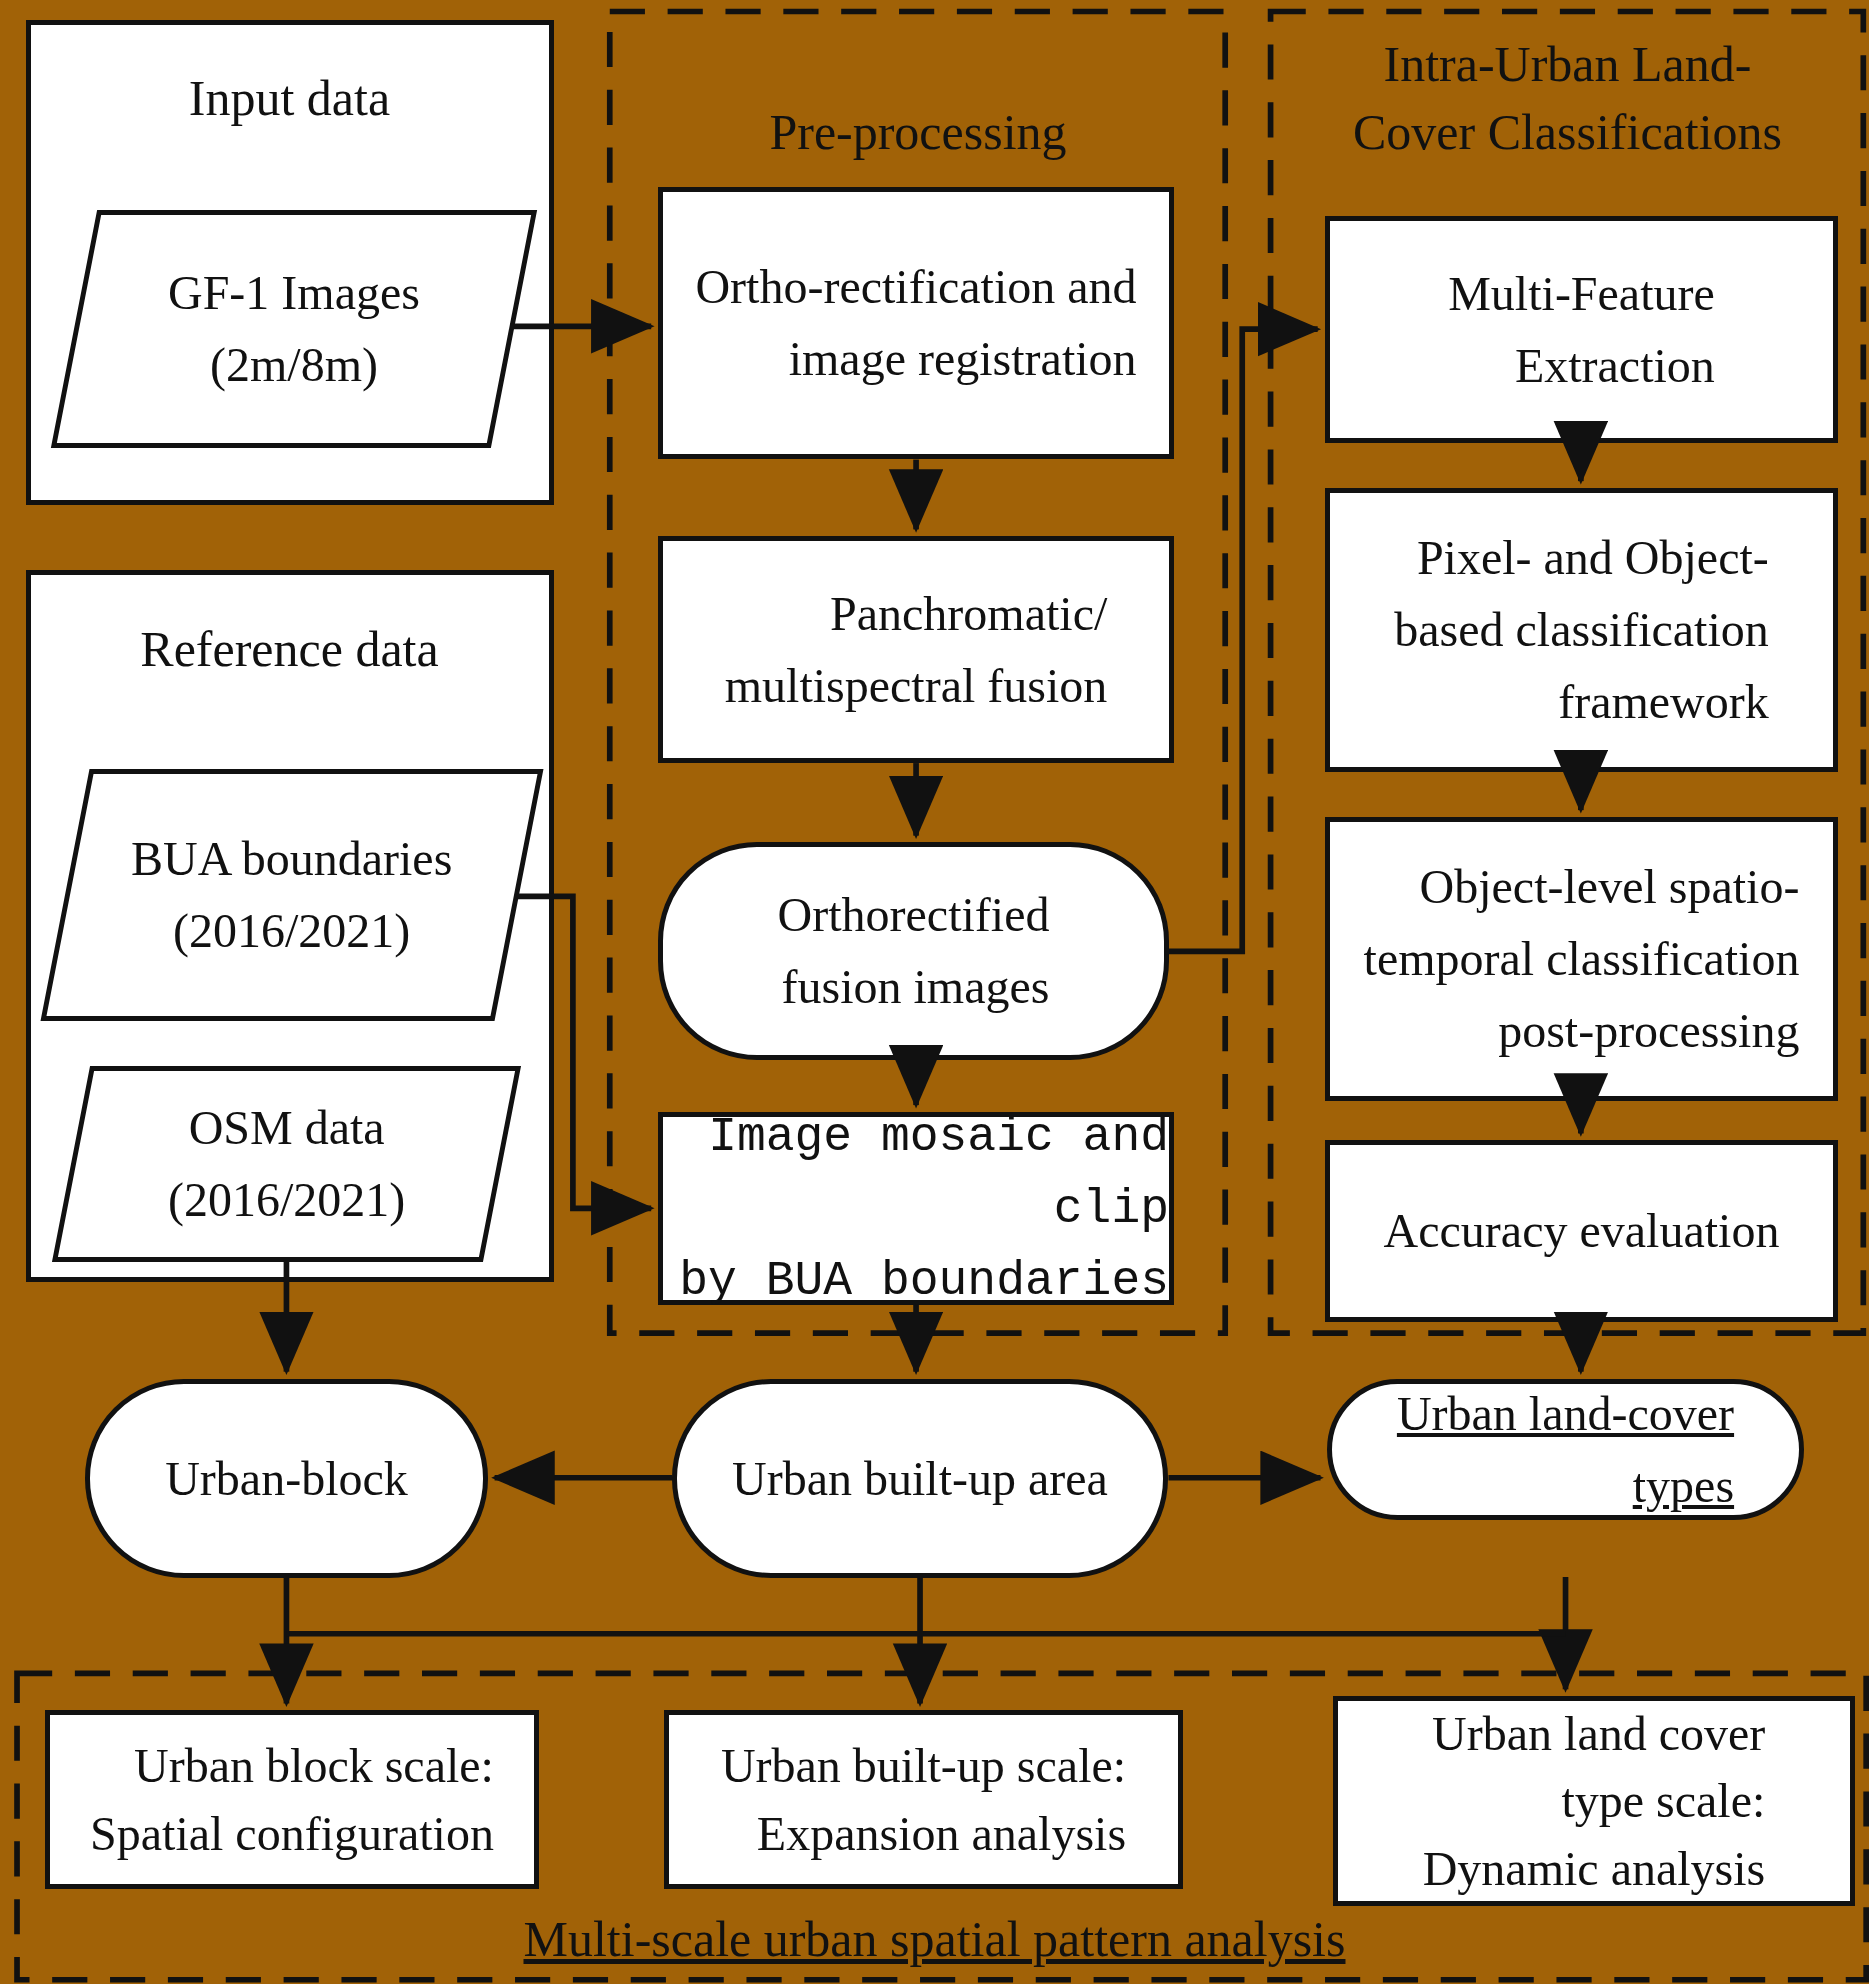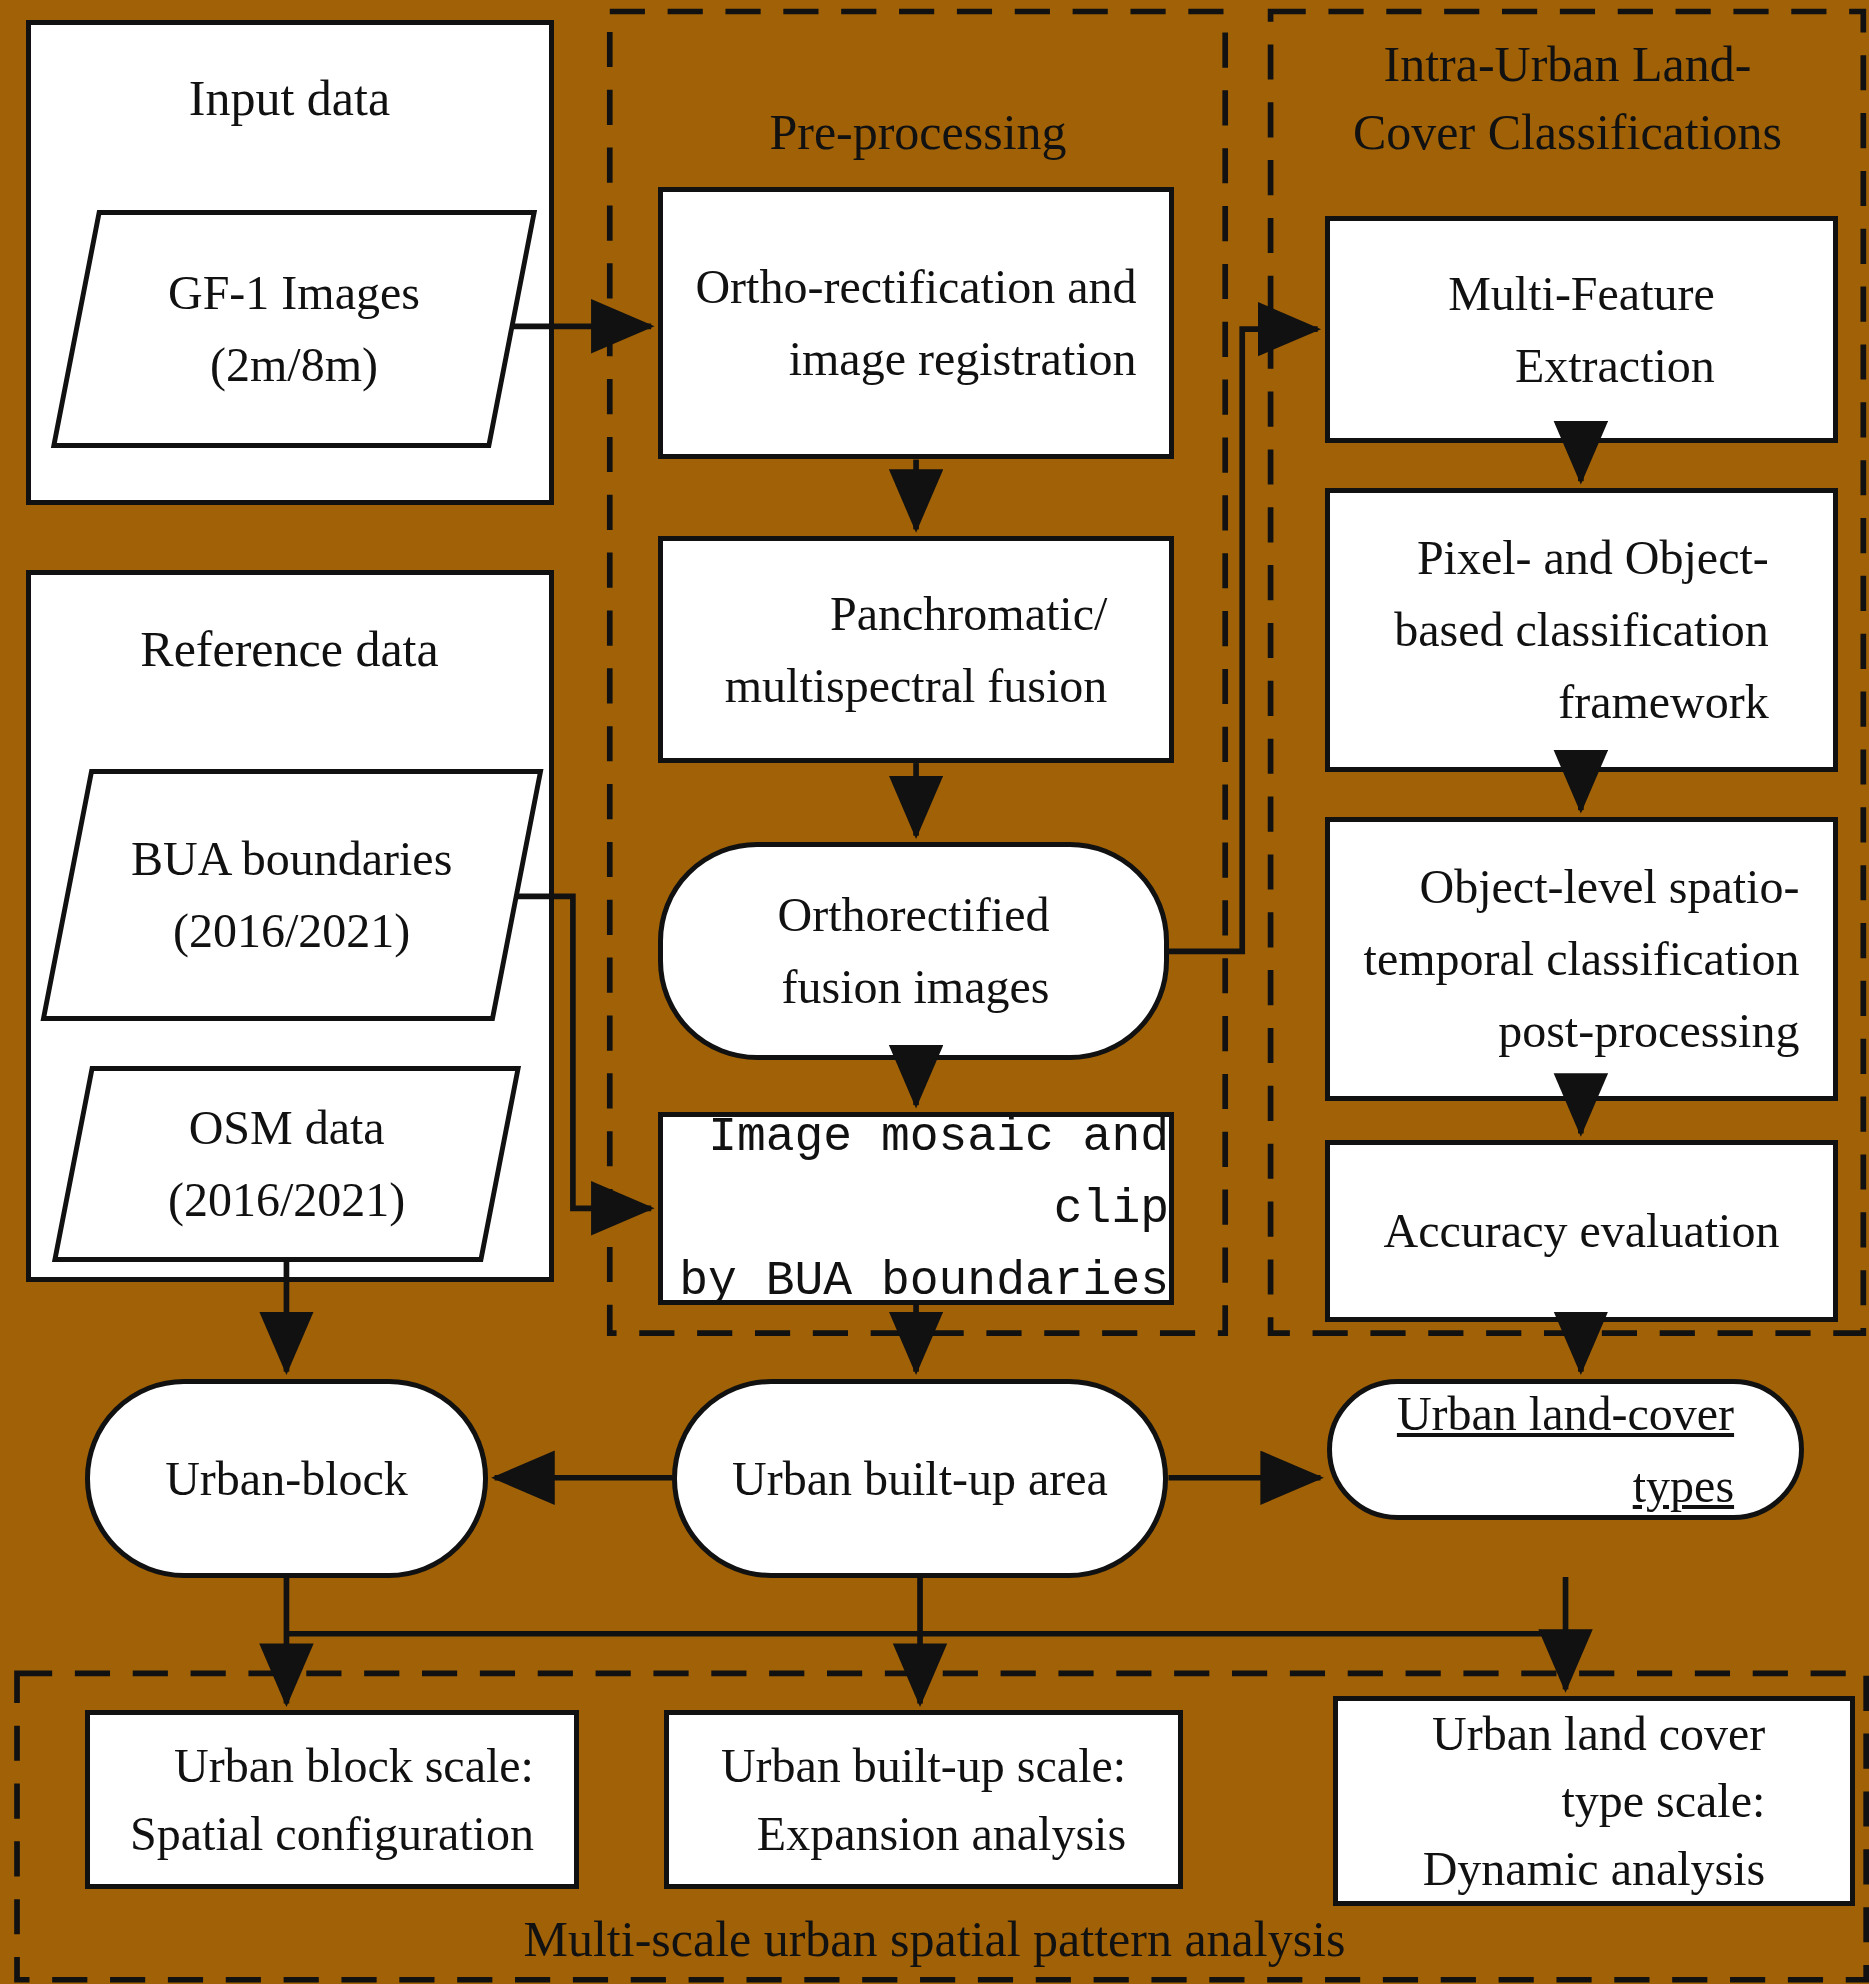--- a/index.html
+++ b/index.html
@@ -125,37 +125,37 @@
 
   <div class="box rounded" style="left:672px;top:1379px;width:496px;height:199px;">
     <div class="txt">Urban built-up area</div>
   </div>
 
   <div class="box rounded" style="left:1327px;top:1379px;width:477px;height:141px;text-decoration:underline;">
     <div class="txt">Urban land-cover
 types</div>
   </div>
 
-  <div class="box" style="left:45px;top:1710px;width:494px;height:179px;margin-left:40px;">
+  <div class="box" style="left:45px;top:1710px;width:494px;height:179px;">
     <div class="txt tight">Urban block scale:
 Spatial configuration</div>
   </div>
 
   <div class="box" style="left:664px;top:1710px;width:519px;height:179px;">
     <div class="txt tight">Urban built-up scale:
 Expansion analysis</div>
   </div>
 
   <div class="box" style="left:1333px;top:1696px;width:522px;height:210px;">
     <div class="txt tight">Urban land cover
 type scale:
 Dynamic analysis</div>
   </div>
 
-  <div class="hdr" style="left:0px;top:1906px;width:1869px;">Multi-scale urban spatial pattern analysis</div>
+  <div class="hdr" style="left:0px;top:1906px;width:1869px;text-decoration:underline;">Multi-scale urban spatial pattern analysis</div>
 
   <svg class="overlay" width="1869" height="1985" viewBox="0 0 3295 3499">
     <defs>
       <marker id="ah" markerUnits="userSpaceOnUse" markerWidth="130" markerHeight="100" refX="106" refY="48" orient="auto">
         <path d="M0,0 L112,48 L0,96 Z" fill="#111"></path>
       </marker>
     </defs>
 
     <rect x="1075" y="20" width="1085" height="2330" fill="none" stroke="#111" stroke-width="10" stroke-dasharray="62 40"></rect>
     <rect x="2240" y="20" width="1045" height="2330" fill="none" stroke="#111" stroke-width="10" stroke-dasharray="62 40"></rect>

